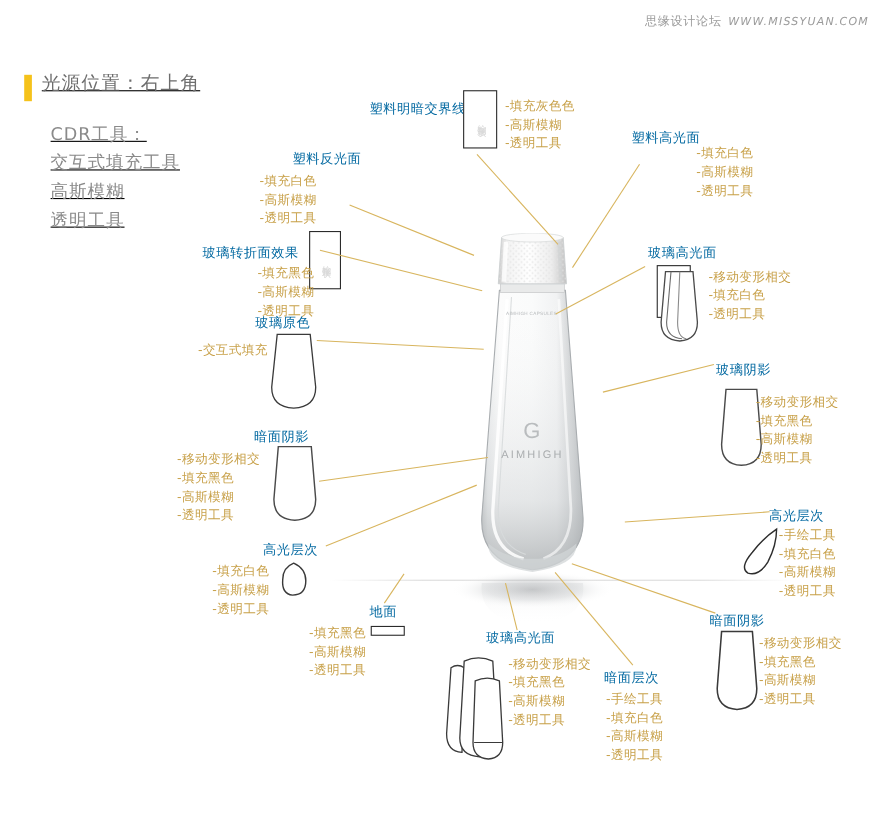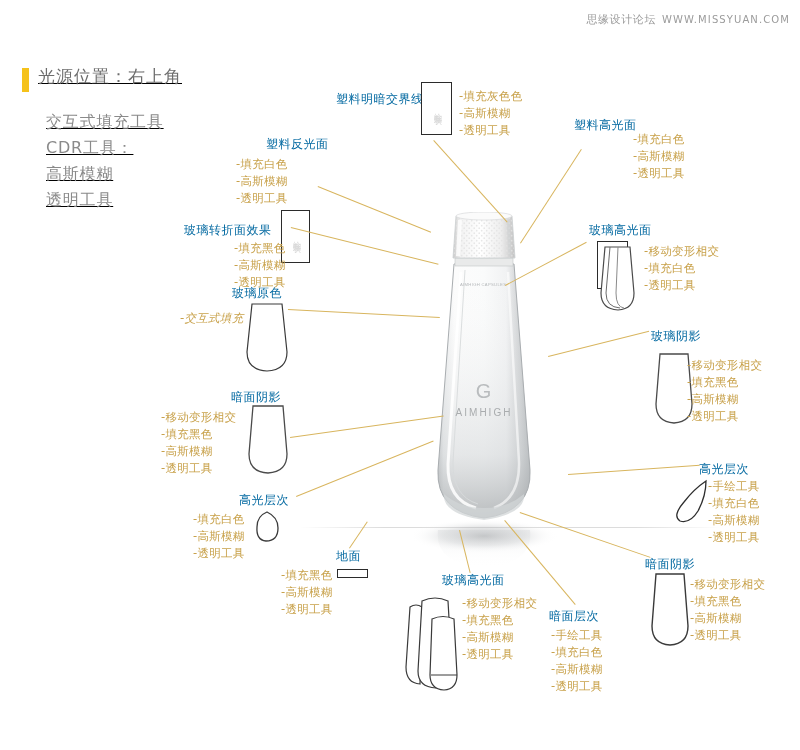--- a/index.html
+++ b/index.html
@@ -10,21 +10,21 @@
     overflow: hidden;
   }
   #stage { position: relative; width: 800px; height: 750px; background: #fff; }
 
   
   .watermark {
     position: absolute; top: 12px; right: 10px;
     font-size: 11px; color: #9b9b9b; letter-spacing: .6px;
     white-space: nowrap;
   }
-  .watermark .wm-url { font-size: 10px; letter-spacing: 1.1px; margin-left: 6px; }
+  .watermark .wm-url { font-size: 10px; letter-spacing: 1.1px; margin-left: 6px; font-style: italic; }
 
   
   .title-block { position: absolute; left: 22px; top: 63px; text-decoration: underline; }
   .accent-bar {
     position: absolute; left: 0; top: 5px;
     width: 7px; height: 24px; background: #f5c21b;
   }
   .title-main {
     margin-left: 16px; font-size: 17px; color: #6d6d6d;
     letter-spacing: 1px; line-height: 26px; white-space: nowrap;
@@ -81,22 +81,22 @@
 <div id="stage">
 
   <div class="watermark">
     <span>思缘设计论坛</span><span class="wm-url">WWW.MISSYUAN.COM</span>
   </div>
 
   <div class="title-block">
     <div class="accent-bar"></div>
     <div class="title-main">光源位置：右上角</div>
     <div class="title-sub">
+      <div>CDR工具：</div>
       <div>交互式填充工具</div>
-      <div>CDR工具：</div>
       <div>高斯模糊</div>
       <div>透明工具</div>
     </div>
   </div>
 
   <div class="ground-line"></div>
 
   <svg class="bottle-wrap" width="180" height="360" viewBox="0 0 180 360">
     <defs>
       <linearGradient id="capG" x1="0" y1="0" x2="1" y2="0">
@@ -209,21 +209,21 @@
   <ul class="ann-list ann" style="left:234px; top:240px;">
     <li>-填充黑色</li>
     <li>-高斯模糊</li>
     <li>-透明工具</li>
   </ul>
   <div class="leader" style="left:291px; top:227px; width:152px; transform:rotate(14deg);"></div>
 
   <div class="ann" style="left:232px; top:285px;">
     <div class="ann-head">玻璃原色</div>
   </div>
-  <ul class="ann-list ann" style="left:180px; top:310px;font-style:italic;">
+  <ul class="ann-list ann" style="left:180px; top:310px;">
     <li>-交互式填充</li>
   </ul>
   <svg class="shape" style="left:244px; top:302px;" width="46" height="72" viewBox="0 0 46 72">
     <path d="M8 2 L3 50 Q3 68 23 69 Q43 68 43 50 L38 2 Z" fill="#fff" stroke="#3a3a3a" stroke-width="1.2"></path>
   </svg>
   <div class="leader" style="left:288px; top:309px; width:152px; transform:rotate(3deg);"></div>
 
   <div class="ann" style="left:589px; top:222px;text-align:right;">
     <div class="ann-head">玻璃高光面</div>
   </div>

